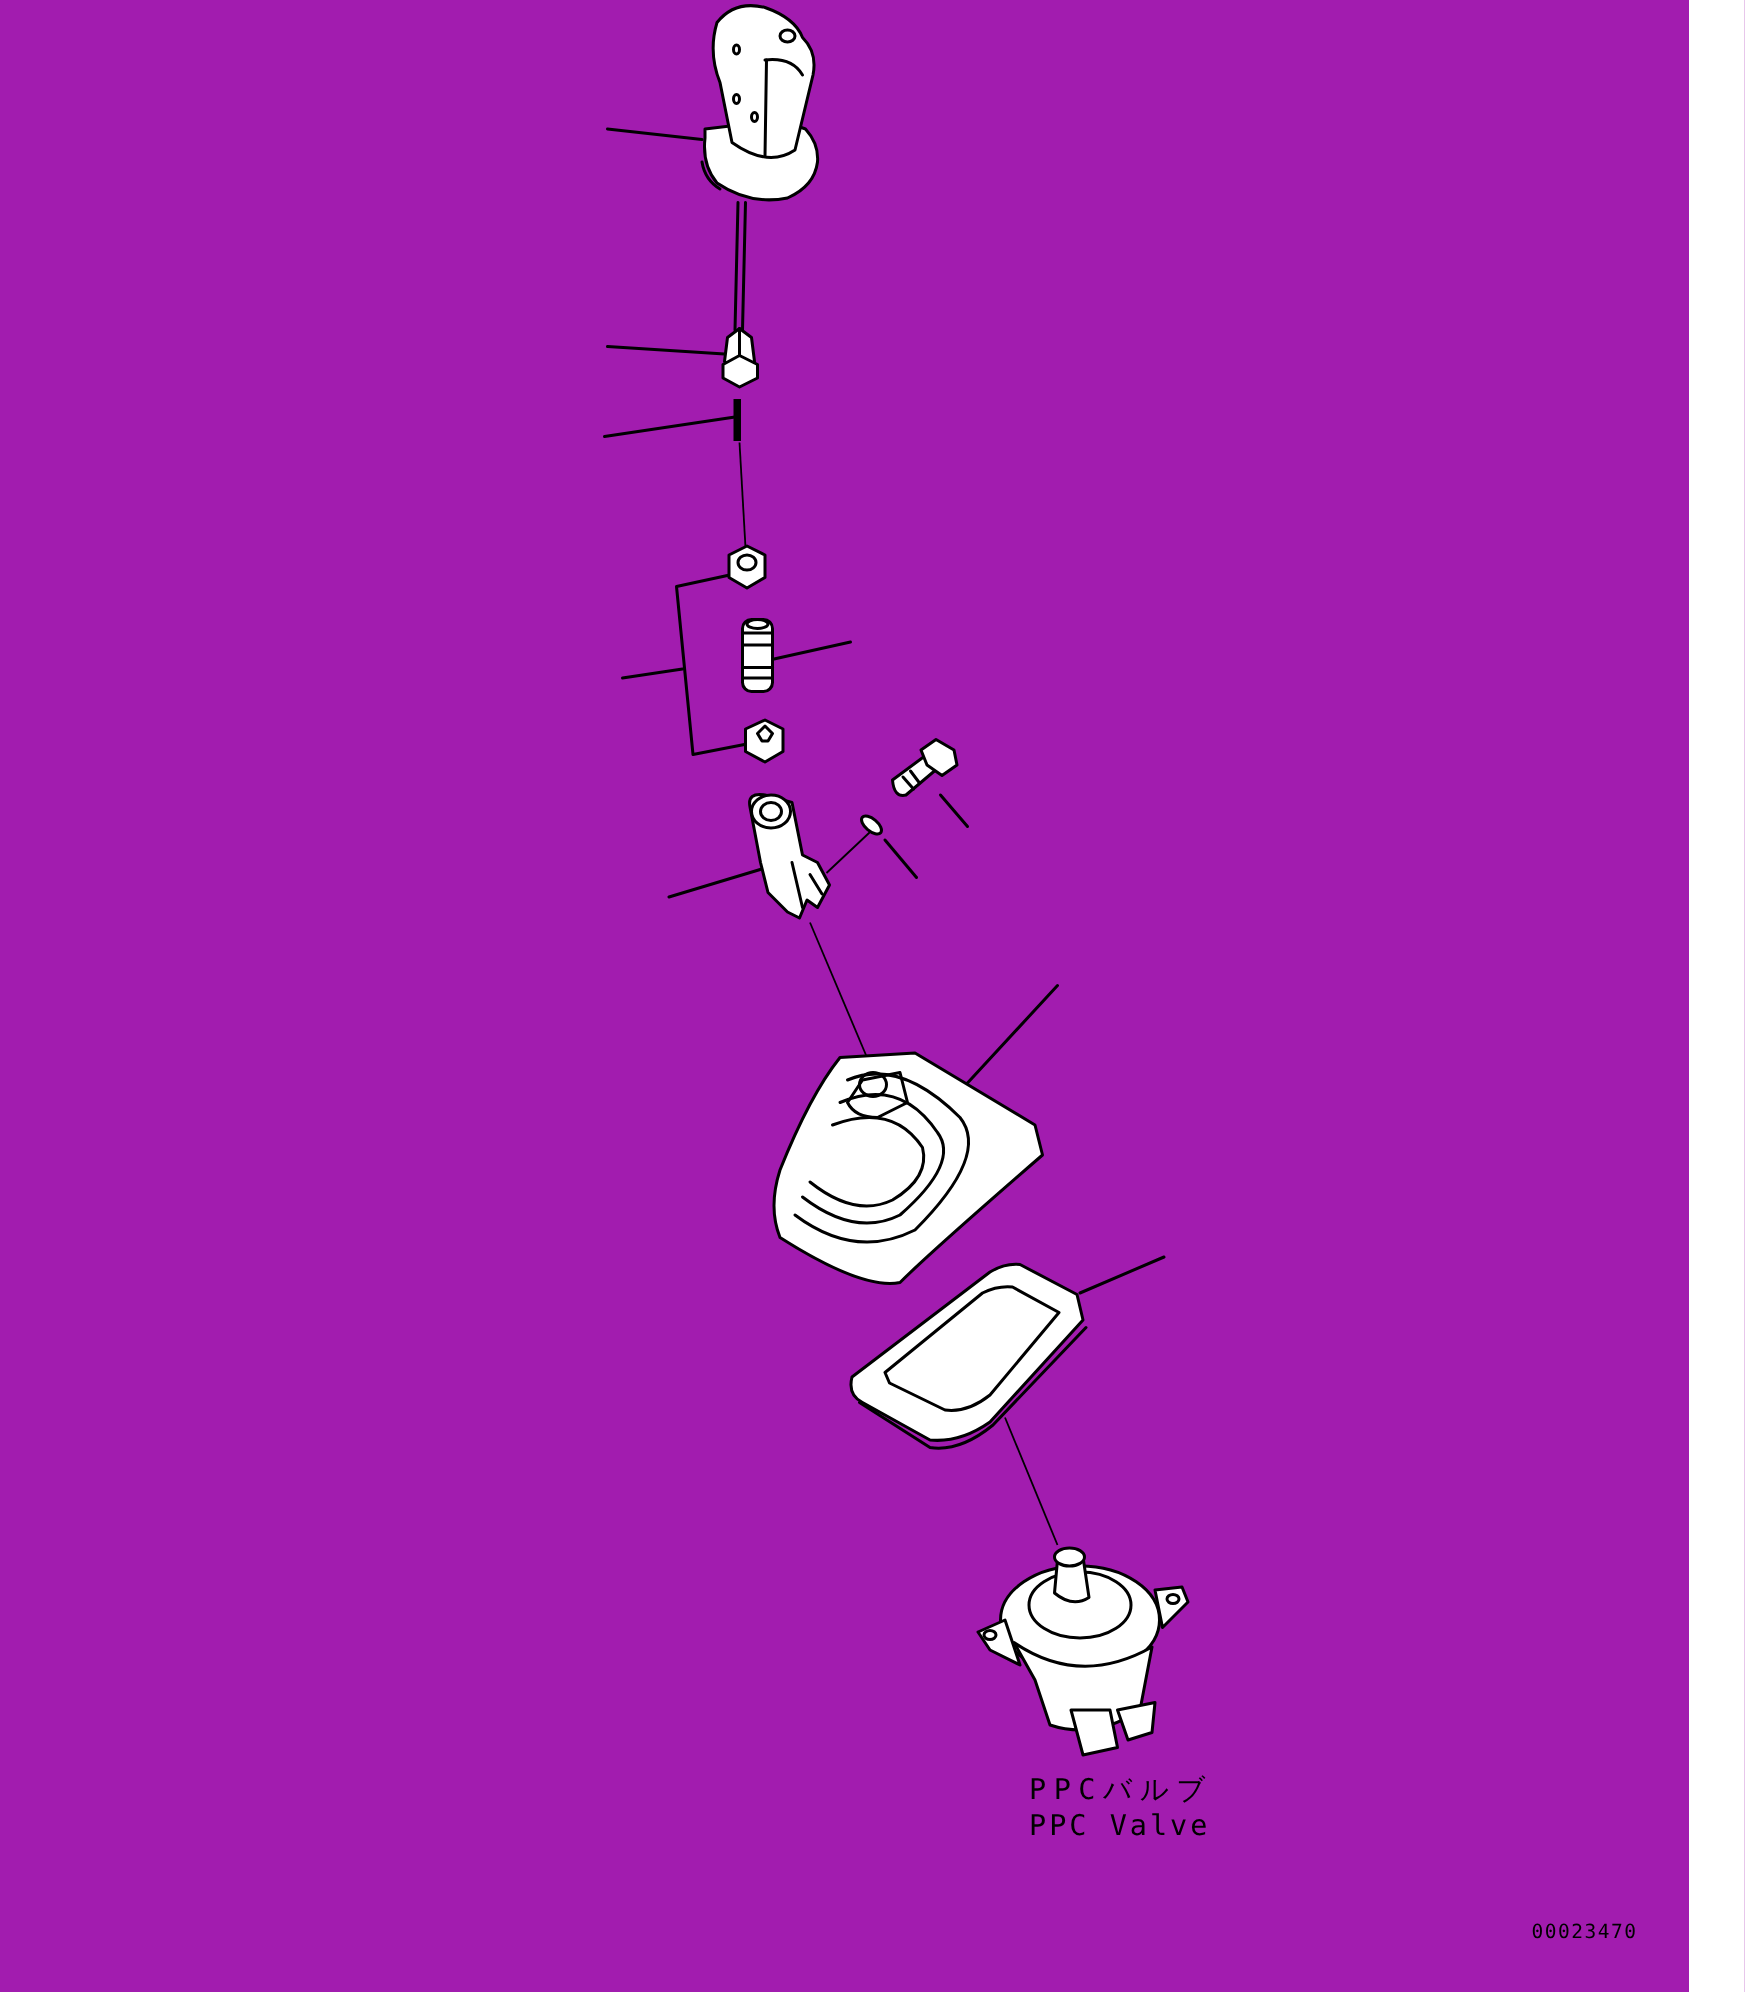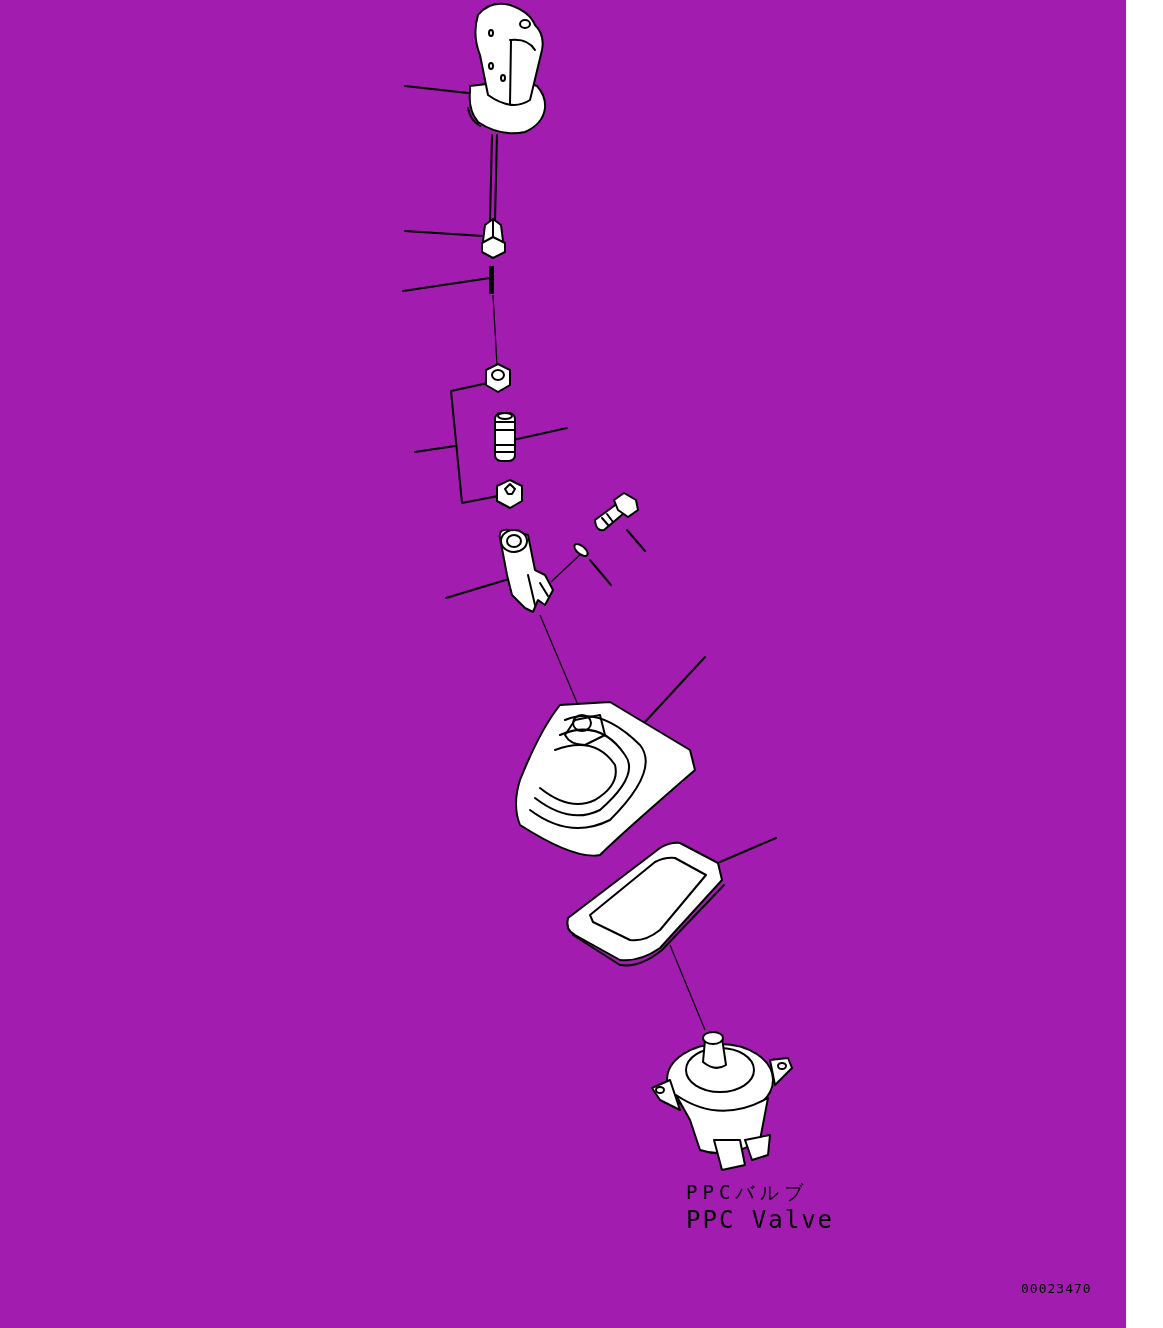--- a/index.html
+++ b/index.html
@@ -1,20 +1,20 @@
 <!DOCTYPE html>
 <html><head>
 <meta charset="utf-8">
 <style>
   html, body { margin:0; padding:0; background:#ffffff; }
   #canvas { position:relative; width:1126px; height:1328px; background:#a21caf; overflow:hidden; }
   svg#diagram { position:absolute; left:0; top:0; }
   .lbl { position:absolute; font-family:"DejaVu Sans Mono", "Liberation Mono", monospace; color:#000; white-space:pre; }
   #ppc-jp { left:686px; top:1180px; font-size:19px; letter-spacing:5px; }
-  #ppc-en { left:686px; top:1206px; font-size:24px; letter-spacing:2px; }
+  #ppc-en { left:686px; top:1206px; font-size:19px; letter-spacing:2px; }
   #drawing-no { left:1021px; top:1281px; font-size:13px; letter-spacing:1px; }
   .s { fill:none; stroke:#000; stroke-width:2; stroke-linejoin:round; stroke-linecap:round; }
   .t { fill:none; stroke:#000; stroke-width:1.2; }
   .w { fill:#fff; stroke:#000; stroke-width:2; stroke-linejoin:round; }
 </style>
 </head>
 <body>
 
 <div id="canvas">
   <svg id="diagram" width="1163" height="1328" viewBox="0 0 1163 1328">

